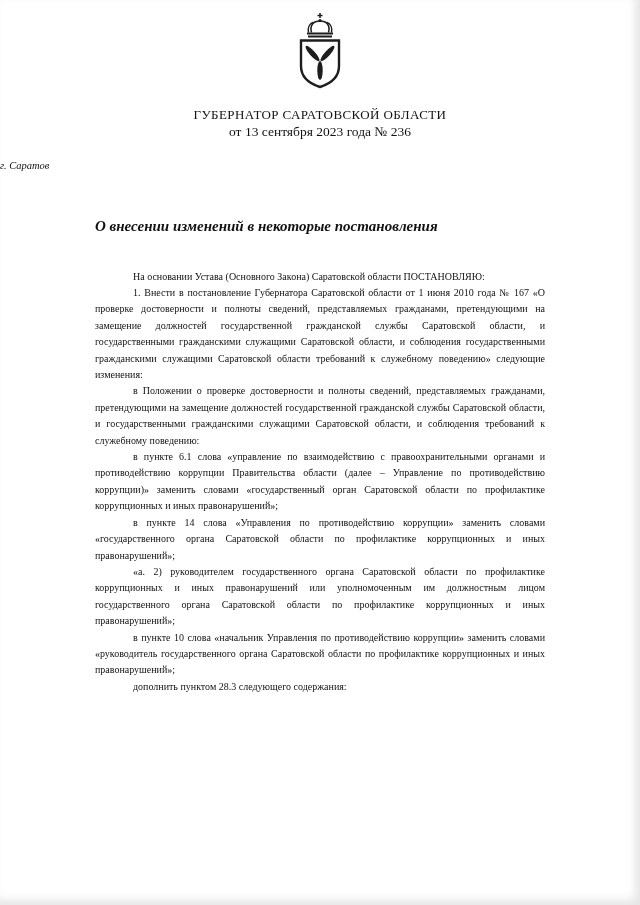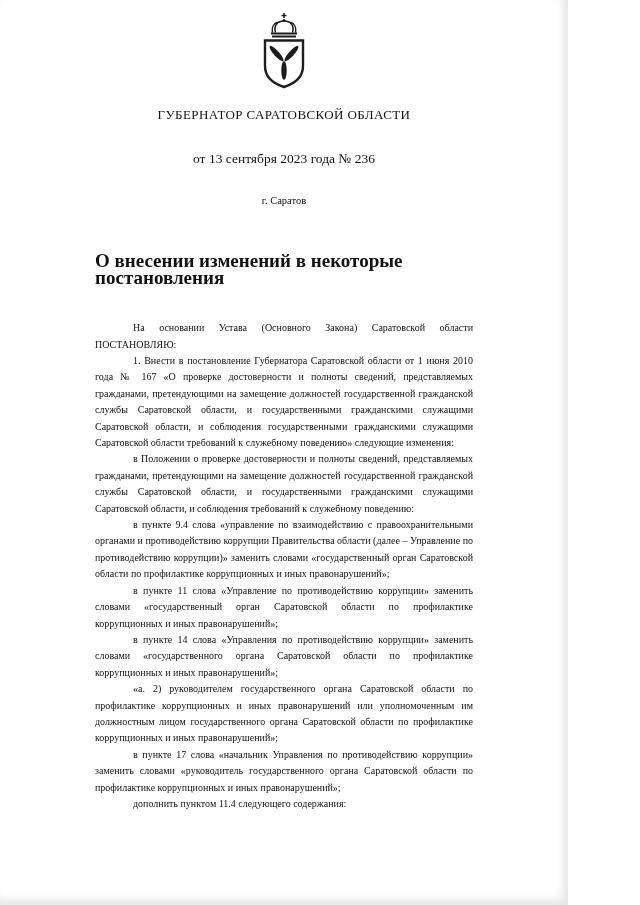--- a/index.html
+++ b/index.html
@@ -5,21 +5,21 @@
   * { margin: 0; padding: 0; box-sizing: border-box; }
   html, body { background: #ffffff; }
   body {
     width: 640px;
     height: 905px;
     font-family: "Liberation Serif", serif;
     color: #111;
   }
   .page {
     position: relative;
-    width: 568px;
+    width: 640px;
     height: 905px;
     background: #ffffff;
     overflow: hidden;
     box-shadow: inset -5px -5px 8px rgba(0,0,0,0.10);
   }
   .emblem-wrap {
     padding-top: 10px;
     text-align: center;
   }
   .authority {
@@ -30,37 +30,39 @@
   }
   .doc-type {
     margin-top: 12px;
     text-align: center;
     font-size: 17px;
     font-weight: bold;
     letter-spacing: 7.5px;
     text-indent: 7.5px;
   }
   .doc-date {
-    margin-top: 28px;
+    margin-top: 1px;
     text-align: center;
     font-size: 13.5px;
   }
   .doc-place {
-    margin-top: 28px;
-    text-align: center;
+    margin-top: 20px;
+    text-align: left;
     font-size: 10.5px;
+    font-style: italic;
   }
   .content {
     padding: 0 95px;
   }
   .doc-title {
     margin-top: 47px;
-    font-size: 19px;
+    font-size: 15px;
     font-weight: bold;
     line-height: 16.6px;
+    font-style: italic;
   }
   .doc-body {
     margin-top: 34px;
     font-size: 10px;
     line-height: 16.4px;
   }
   .para {
     text-align: justify;
     text-indent: 38px;
   }
@@ -102,23 +104,22 @@
   <div class="content">
 
     <div class="doc-title">
       <div>О внесении изменений в некоторые постановления</div>
     </div>
 
     <div class="doc-body">
       <p class="para">На основании Устава (Основного Закона) Саратовской области ПОСТАНОВЛЯЮ:</p>
       <p class="para">1. Внести в постановление Губернатора Саратовской области от 1 июня 2010 года № 167 «О проверке достоверности и полноты сведений, представляемых гражданами, претендующими на замещение должностей государственной гражданской службы Саратовской области, и государственными гражданскими служащими Саратовской области, и соблюдения государственными гражданскими служащими Саратовской области требований к служебному поведению» следующие изменения:</p>
       <p class="para">в Положении о проверке достоверности и полноты сведений, представляемых гражданами, претендующими на замещение должностей государственной гражданской службы Саратовской области, и государственными гражданскими служащими Саратовской области, и соблюдения требований к служебному поведению:</p>
-      <p class="para">в пункте 9.4 слова «управление по взаимодействию с правоохранительными органами и противодействию коррупции Правительства области (далее – Управление по противодействию коррупции)» заменить словами «государственный орган Саратовской области по профилактике коррупционных и иных правонарушений»;</p>
-      <p class="para">в пункте 11 слова «Управление по противодействию коррупции» заменить словами «государственный орган Саратовской области по профилактике коррупционных и иных правонарушений»;</p>
+      <p class="para">в пункте 6.1 слова «управление по взаимодействию с правоохранительными органами и противодействию коррупции Правительства области (далее – Управление по противодействию коррупции)» заменить словами «государственный орган Саратовской области по профилактике коррупционных и иных правонарушений»;</p>
       <p class="para">в пункте 14 слова «Управления по противодействию коррупции» заменить словами «государственного органа Саратовской области по профилактике коррупционных и иных правонарушений»;</p>
       <p class="para">«а. 2) руководителем государственного органа Саратовской области по профилактике коррупционных и иных правонарушений или уполномоченным им должностным лицом государственного органа Саратовской области по профилактике коррупционных и иных правонарушений»;</p>
-      <p class="para">в пункте 17 слова «начальник Управления по противодействию коррупции» заменить словами «руководитель государственного органа Саратовской области по профилактике коррупционных и иных правонарушений»;</p>
-      <p class="para">дополнить пунктом 11.4 следующего содержания:</p>
+      <p class="para">в пункте 10 слова «начальник Управления по противодействию коррупции» заменить словами «руководитель государственного органа Саратовской области по профилактике коррупционных и иных правонарушений»;</p>
+      <p class="para">дополнить пунктом 28.3 следующего содержания:</p>
     </div>
 
   </div>
 
 </div>
 
 </body></html>

